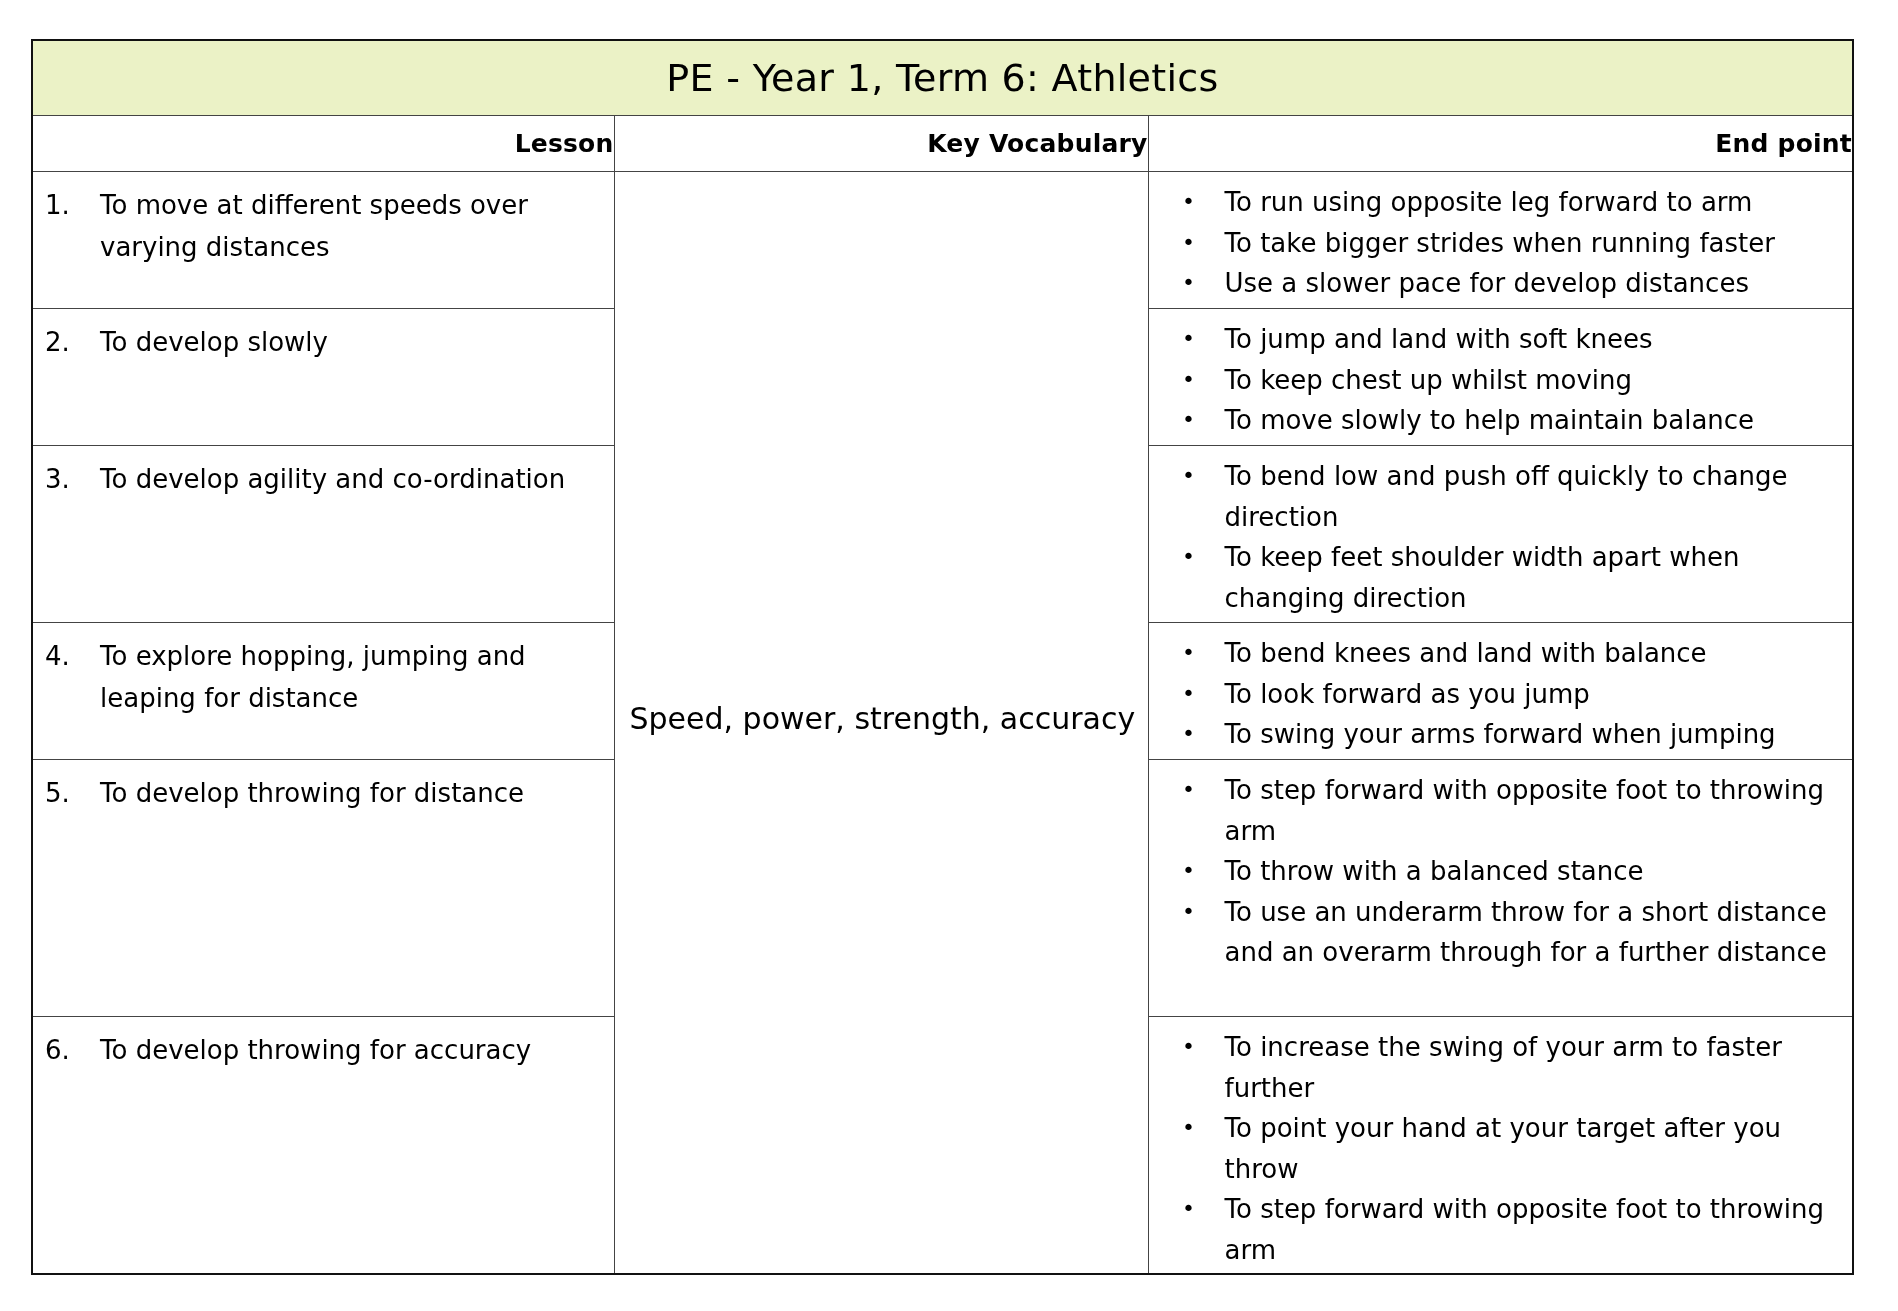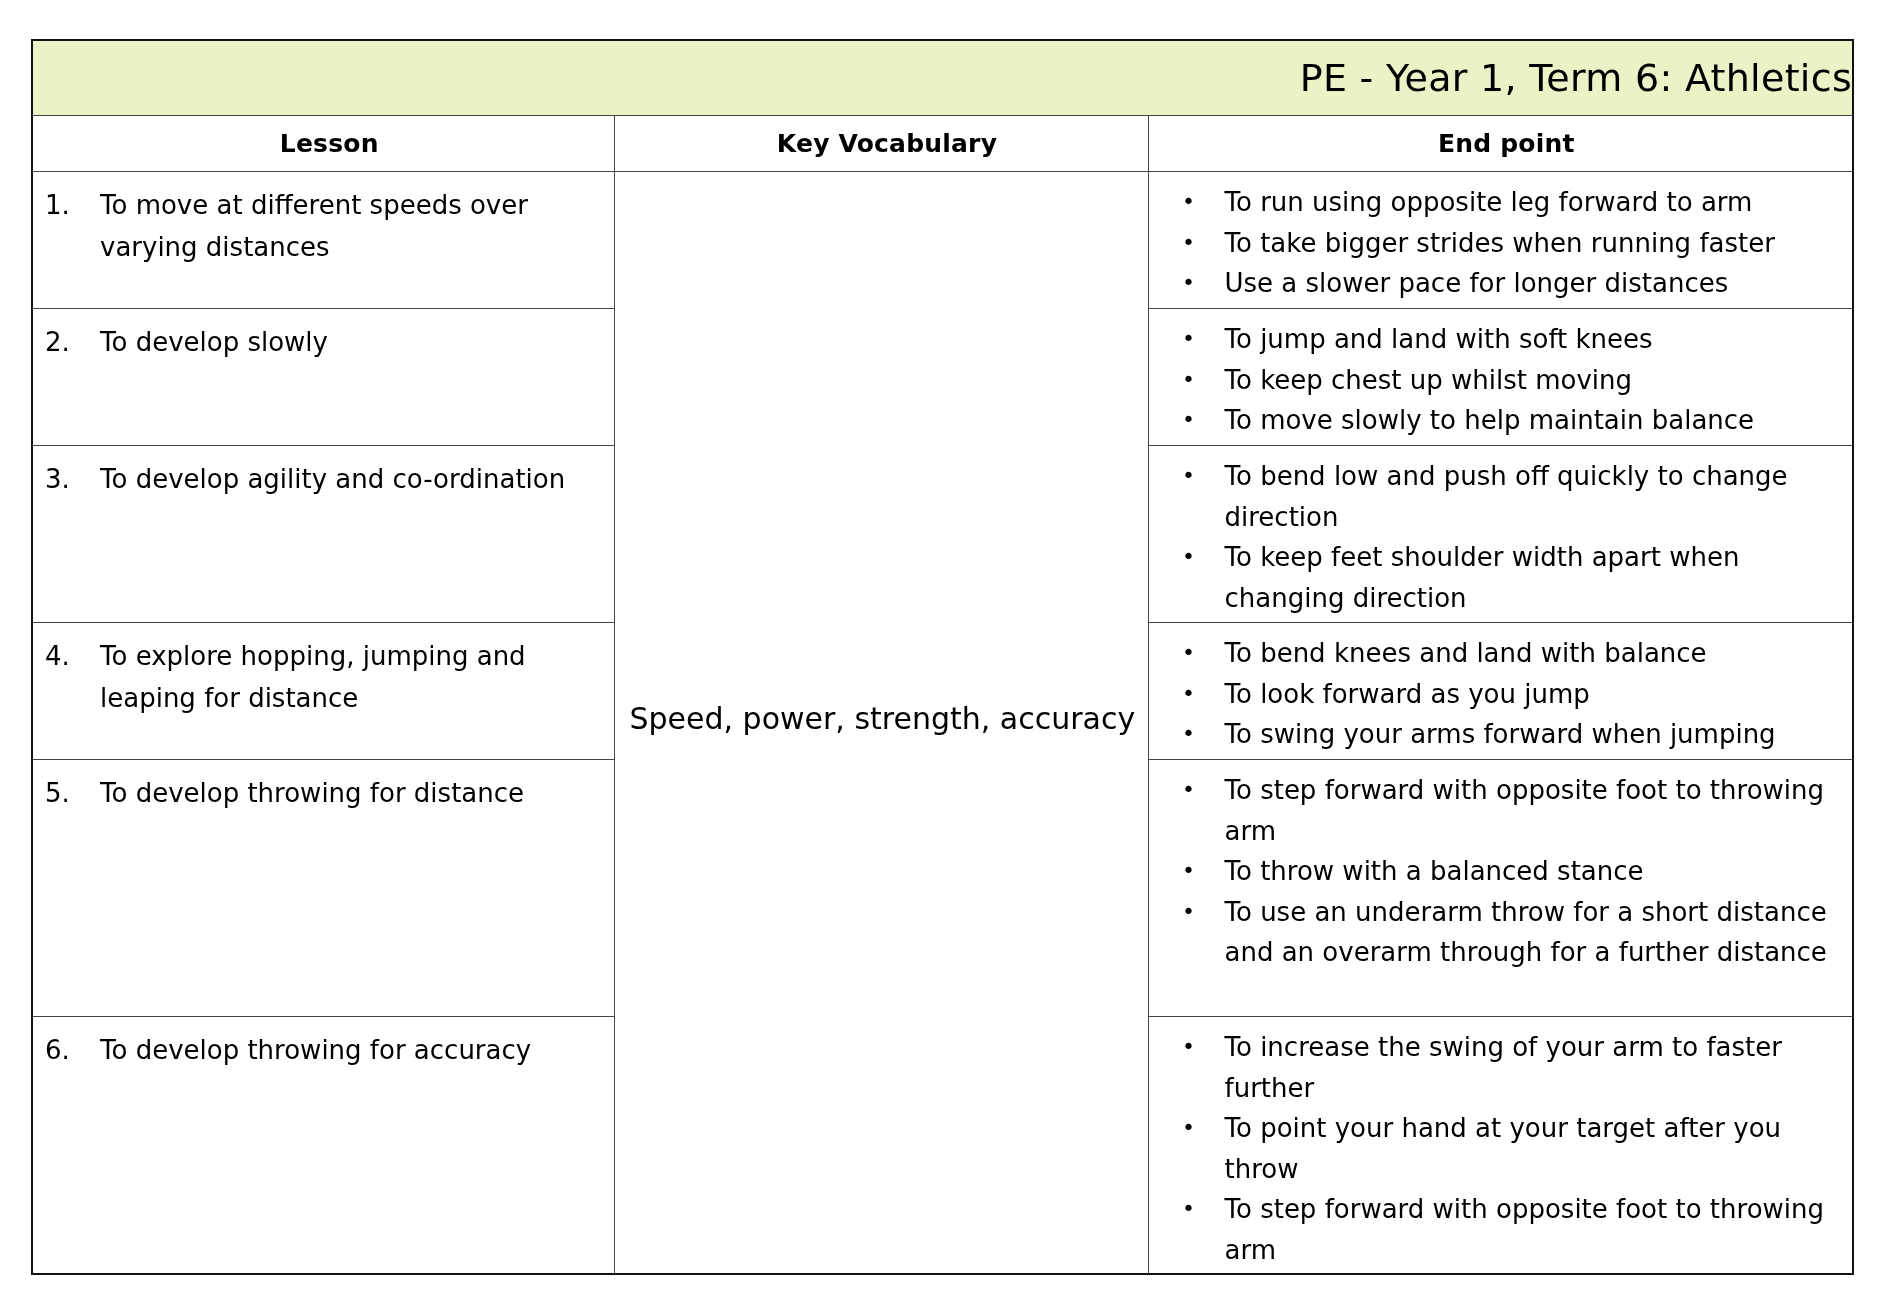--- a/index.html
+++ b/index.html
@@ -25,32 +25,32 @@
     }
     .doc-table td, .doc-table th {
       border: 1.5px solid #444;
       vertical-align: top;
       padding: 0;
     }
     .doc-table .outer-top { border-top: 2px solid #111; }
     .title-cell {
       background: #ebf2c6;
       height: 74px;
-      text-align: right;
+      text-align: center;
       vertical-align: middle !important;
       font-size: 38px;
       font-weight: normal;
       letter-spacing: 0.3px;
       border-left: 2px solid #111 !important;
       border-right: 2px solid #111 !important;
       margin-left: 7px;
     }
     .head-cell {
       height: 55px;
-      text-align: center;
+      text-align: right;
       vertical-align: middle !important;
       font-size: 25px;
       font-weight: bold;
       padding-left: 12px !important;
       letter-spacing: 0.2px;
     }
     .lesson-cell {
       font-size: 26px;
       line-height: 42px;
       padding: 12px 14px 0 12px !important;
@@ -132,21 +132,21 @@
         <li class="end-item">
               <span class="bullet">•</span>
               <span class="end-text">To run using opposite leg forward to arm</span>
             </li>
         <li class="end-item">
               <span class="bullet">•</span>
               <span class="end-text">To take bigger strides when running faster</span>
             </li>
         <li class="end-item">
               <span class="bullet">•</span>
-              <span class="end-text">Use a slower pace for longer distances</span>
+              <span class="end-text">Use a slower pace for develop distances</span>
             </li>
       </ul>
     </td>
   </tr>
 
   <tr style="height:137px">
     <td class="lesson-cell left-edge">
       <div class="lesson-line">
         <span class="lesson-num">2.</span>
         <span class="lesson-text">To develop slowly</span>

